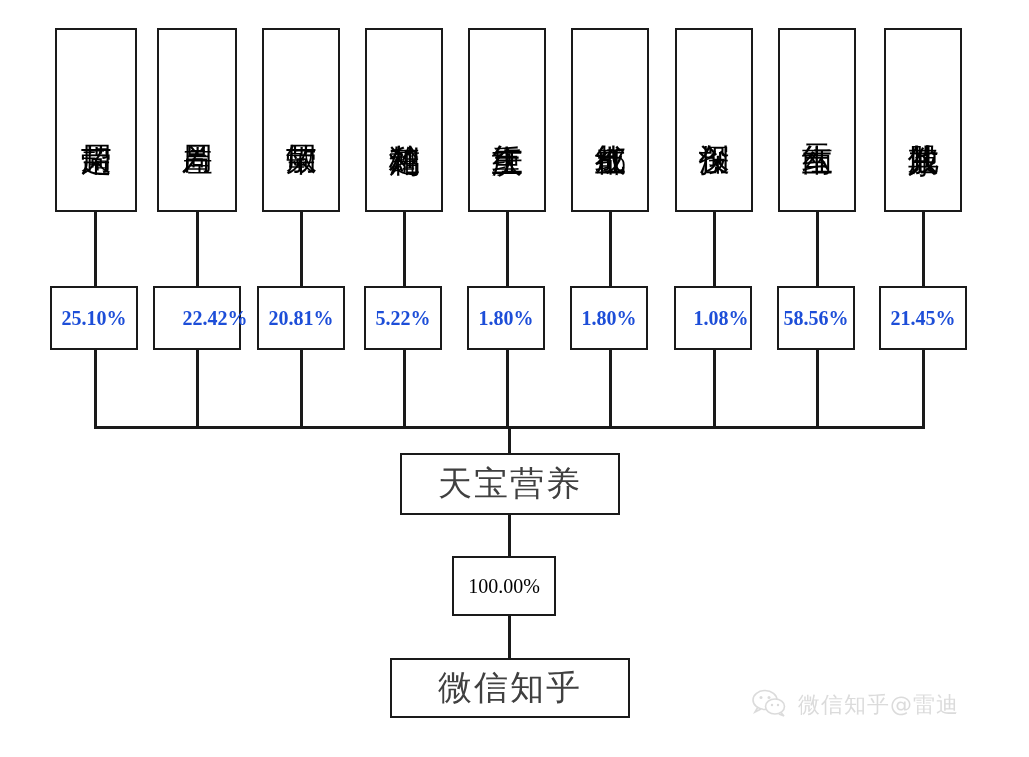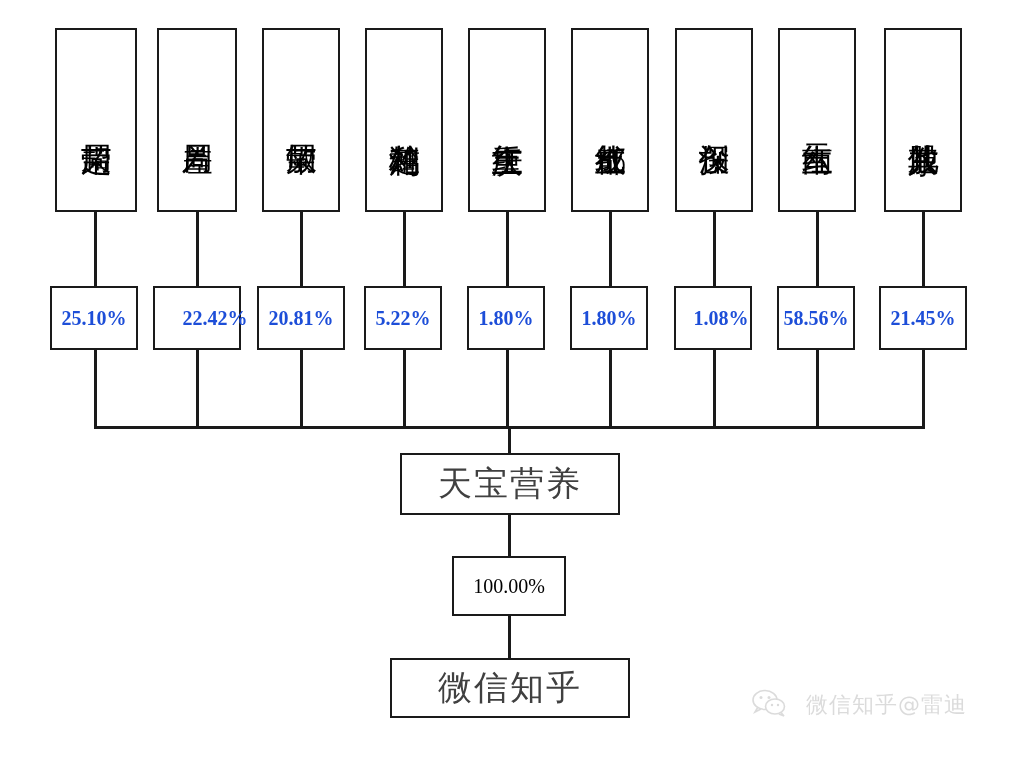--- a/index.html
+++ b/index.html
@@ -50,21 +50,21 @@
   
   .entbox .elabel{
     font-family:"DejaVu Serif","Liberation Serif",serif;
     font-size:34px;
     letter-spacing:2px;
     color:#404040;
     white-space:nowrap;
   }
   #box-tianbao{ left:400px; top:453px; width:220px; height:62px; }
   #box-huabao{ left:390px; top:658px; width:240px; height:60px; }
-  #box-pct100{ left:452px; top:556px; width:114px; height:60px; }
+  #box-pct100{ left:452px; top:556px; width:104px; height:60px; }
   #box-pct100 .plabel{ font-size:20px; }
 
   
   .vline{
     position:absolute;
     width:3px;
     background:#1a1a1a;
     z-index:1;
   }
   .hline{
@@ -72,21 +72,21 @@
     height:3px;
     background:#1a1a1a;
     z-index:1;
   }
 
   
   #watermark{
     position:absolute;
     left:752px;top:684px;
     width:266px;height:42px;
-    display:flex;align-items:center;gap:20px;
+    display:flex;align-items:center;gap:12px;
     opacity:0.30;
     z-index:5;
     pointer-events:none;
   }
   #watermark .wm-text{
     font-family:"DejaVu Sans","Liberation Sans",sans-serif;
     font-size:22px;
     color:#8a8a8a;
     white-space:nowrap;
     letter-spacing:1px;

